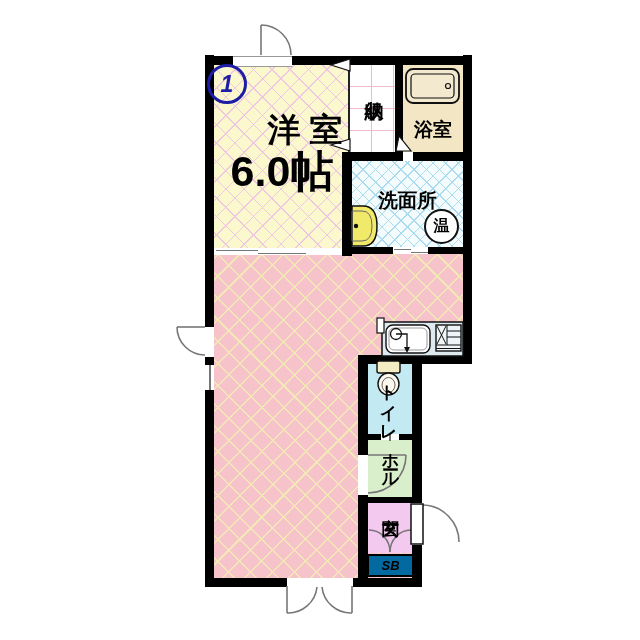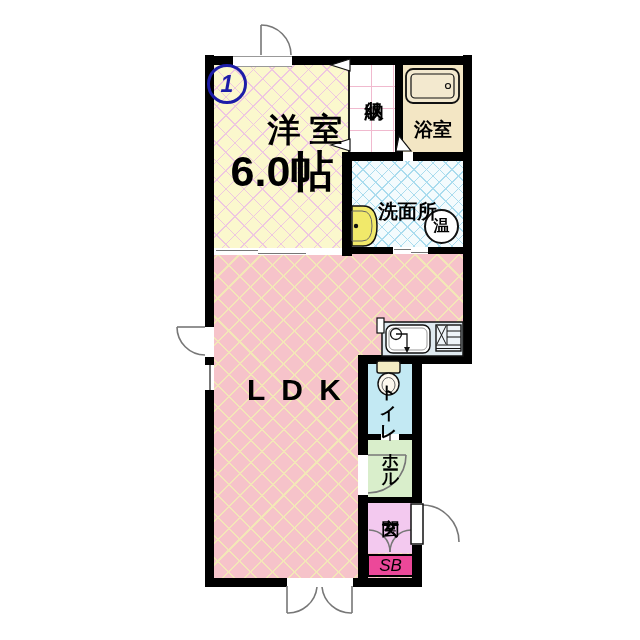--- a/index.html
+++ b/index.html
@@ -24,22 +24,22 @@
   .lbl{position:absolute;color:#000;font-weight:800;text-align:center;line-height:1.08;}
   .vtxt{position:absolute;color:#000;font-weight:800;
         writing-mode:vertical-rl;text-orientation:upright;letter-spacing:2px;}
   .circle-badge{position:absolute;border-radius:50%;display:flex;
         align-items:center;justify-content:center;}
   #unit-badge{left:207px;top:64px;width:34px;height:34px;border:3px solid #1d1da8;
         color:#1d1da8;font-size:23px;font-weight:800;font-style:italic;}
   #onsui{left:424px;top:209px;width:31px;height:31px;border:2px solid #111;
         background:#fff;color:#000;font-size:16px;font-weight:800;}
   #sb-box{position:absolute;left:367px;top:554px;width:43px;height:19px;
-        background:#ec4899;border:2.5px solid #000;display:flex;align-items:center;
-        justify-content:center;font-weight:400;font-style:italic;font-size:17px;}
+        background:#0369a1;border:2.5px solid #000;display:flex;align-items:center;
+        justify-content:center;font-weight:700;font-style:italic;font-size:13px;}
   svg{position:absolute;left:0;top:0;}
 </style>
 </head>
 <body>
 
 <div id="plan">
 
   <div class="room hatch-yellow" style="left: 214px; top: 64px; width: 134px; height: 186px; background-color: rgb(251, 248, 205);"></div>
   <div class="room grid-closet" style="left: 350px; top: 64px; width: 45px; height: 88px; background-color: rgb(255, 255, 255);"></div>
   <div class="room" style="left: 403px; top: 64px; width: 60px; height: 88px; background-color: rgb(243, 230, 196);"></div>
@@ -149,22 +149,21 @@
 
   <div class="circle-badge" id="unit-badge">1</div>
   <div class="circle-badge" id="onsui">温</div>
   <div id="sb-box">SB</div>
 
   <div class="lbl" style="left:214px;top:112px;width:136px;">
     <div style="font-size:33px;padding-left:46px;">洋 室</div>
     <div style="font-size:43px;">6.0帖</div>
   </div>
   <div class="lbl" style="left:214px;top:374px;width:164px;">
-    <div style="font-size:30px;letter-spacing:4px;">L D K</div>
   </div>
   <div class="vtxt" style="left:361px;top:85px;font-size:19px;">収納</div>
   <div class="lbl" style="left:403px;top:112px;width:60px;font-size:19px;margin-top:8px;">浴室</div>
-  <div class="lbl" style="left:352px;top:190px;width:111px;font-size:19.5px;margin-top:11px;">洗面所</div>
+  <div class="lbl" style="left:352px;top:190px;width:111px;font-size:19.5px;">洗面所</div>
   <div class="vtxt" style="left:377px;top:373px;font-size:17px;letter-spacing:1px;">トイレ</div>
   <div class="vtxt" style="left:379px;top:441px;font-size:17px;letter-spacing:0px;">ホール</div>
   <div class="vtxt" style="left:379px;top:506px;font-size:17px;">玄関</div>
 
 </div>
 
 </body></html>

